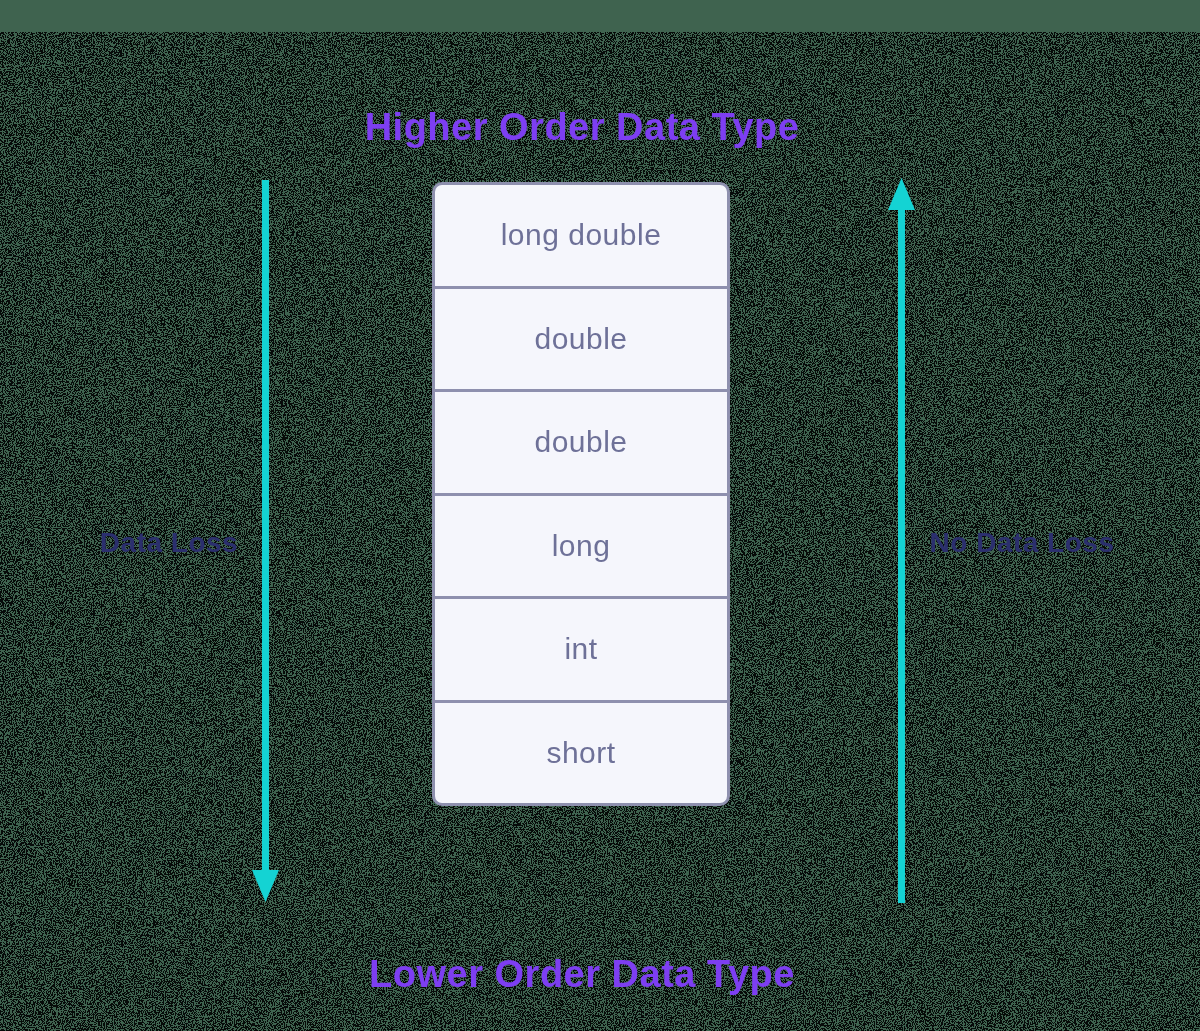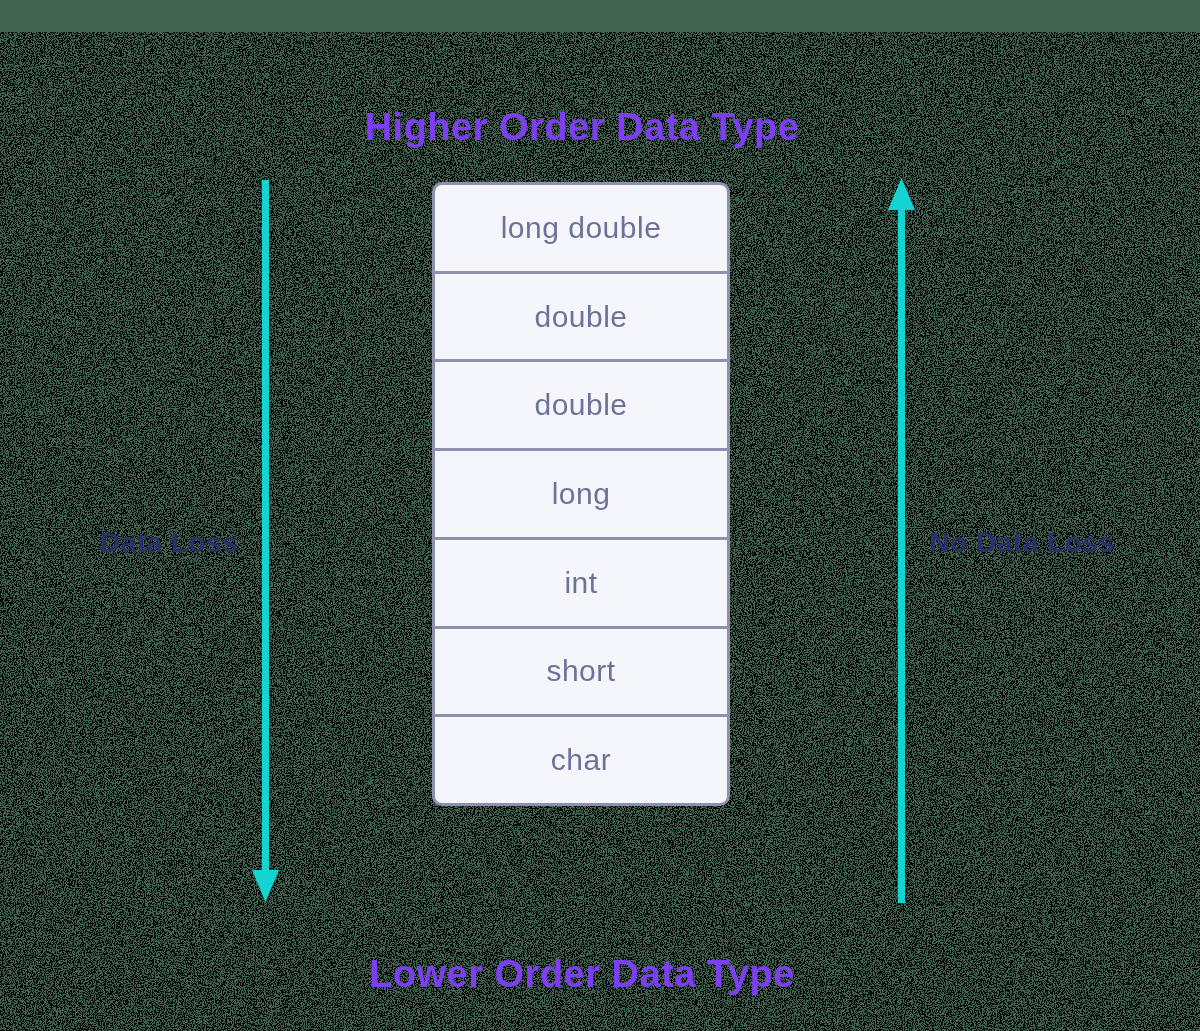--- a/index.html
+++ b/index.html
@@ -74,21 +74,20 @@
 
   <div class="layer side-label" style="left:169px;top:511px;">Data Loss</div>
 
   <div class="layer stack">
     <div class="stack-row">long double</div>
     <div class="stack-row">double</div>
     <div class="stack-row">double</div>
     <div class="stack-row">long</div>
     <div class="stack-row">int</div>
     <div class="stack-row">short</div>
-    <div class="stack-row">char</div>
   </div>
 
   <svg class="layer arrow-svg" style="left:881px;top:144px;" width="42" height="732" viewBox="0 0 42 732">
     <polygon class="arrow-head" points="20.5,2 7,34 34,34"></polygon>
     <line class="arrow-line" x1="20.5" y1="30" x2="20.5" y2="727"></line>
   </svg>
 
   <div class="layer side-label" style="left:1022px;top:511px;">No Data Loss</div>
 
   <div class="layer title" style="left:582px;top:942px;">Lower Order Data Type</div>

